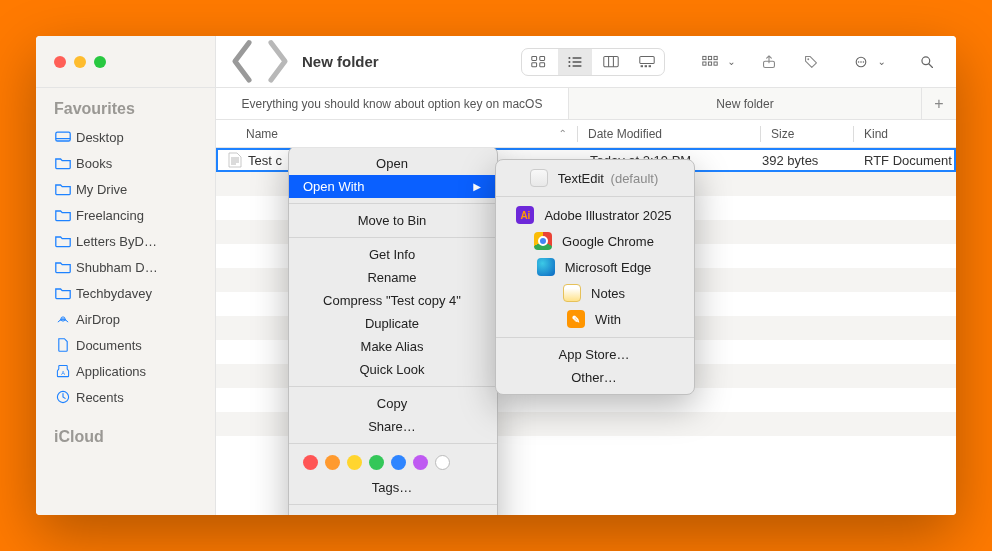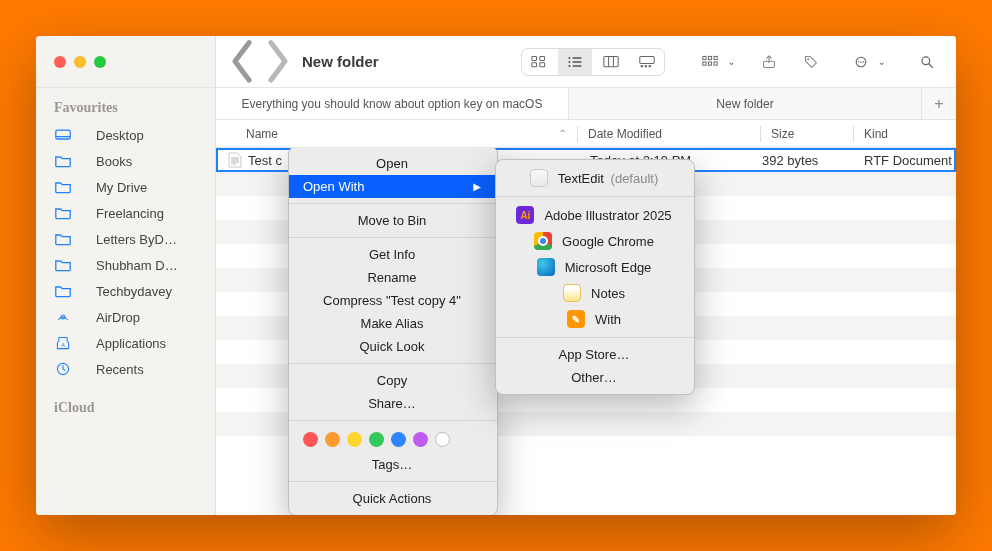--- a/index.html
+++ b/index.html
@@ -73,23 +73,23 @@
     min-height:0;
   }
   .sidebar {
     width:180px;
     background:#f5f3f0;
     border-right:1px solid #e4e4e4;
     padding:8px 0;
     font-size:13px;
     overflow:hidden;
   }
-  .side-header { font-size:14px; font-weight:600; color:#9a9894; padding:4px 18px 6px;font-family:Liberation Serif, serif; }
+  .side-header { font-size:16px; font-weight:600; color:#9a9894; padding:4px 18px 6px; }
   .side-item {
-    display:flex; align-items:center; gap:24px;
+    display:flex; align-items:center; gap:4px;
     padding:5px 18px;
     color:#444;
     white-space:nowrap; overflow:hidden; text-overflow:ellipsis;
   }
   .side-item .icon { width:18px; height:16px; display:flex; align-items:center; justify-content:center; color:#1e82ff; flex:none;}
   .side-item .icon svg { width:16px; height:14px; }
 
   .main { flex:1; display:flex; flex-direction:column; min-width:0; position:relative;}
   .tabs {
     display:flex;
@@ -344,20 +344,28 @@
         </div>
       <div class="side-item">
           <span class="icon">
             <svg viewBox="0 0 20 20">
               <circle cx="10" cy="10" r="3" fill="none" stroke="#1e82ff" stroke-width="1.4"></circle>
               <path d="M3 14 a9 9 0 0 1 14 0" fill="none" stroke="#1e82ff" stroke-width="1.4" stroke-linecap="round"></path>
               <path d="M5.5 11.5 a6 6 0 0 1 9 0" fill="none" stroke="#1e82ff" stroke-width="1.4" stroke-linecap="round"></path>
             </svg>
           </span>
           <span>AirDrop</span>
+        </div>
+      <div class="side-item">
+          <span class="icon">
+            <svg viewBox="0 0 16 20">
+              <path d="M2 1 h8 l4 4 v13 a1 1 0 0 1 -1 1 H3 a1 1 0 0 1 -1 -1 z" fill="none" stroke="#1e82ff" stroke-width="1.6"></path>
+            </svg>
+          </span>
+          <span>Documents</span>
         </div>
       <div class="side-item">
           <span class="icon">
             <svg viewBox="0 0 20 20">
               <path d="M4 2 h12 M4 2 v5 l-2 3 v7 a1 1 0 0 0 1 1 h14 a1 1 0 0 0 1 -1 v-7 l-2 -3 V2" fill="none" stroke="#1e82ff" stroke-width="1.5" stroke-linejoin="round"></path>
               <text x="10" y="15" text-anchor="middle" font-size="8" fill="#1e82ff">A</text>
             </svg>
           </span>
           <span>Applications</span>
         </div>
@@ -478,20 +486,23 @@
           <div class="mi">
               <span>Get Info</span>
             </div>
           <div class="mi">
               <span>Rename</span>
             </div>
           <div class="mi">
               <span>Compress "Test copy 4"</span>
             </div>
           <div class="mi">
+              <span>Duplicate</span>
+            </div>
+          <div class="mi">
               <span>Make Alias</span>
             </div>
           <div class="mi">
               <span>Quick Look</span>
             </div>
           <div class="sep"></div>
           <div class="mi">
               <span>Copy</span>
             </div>
           <div class="mi">

